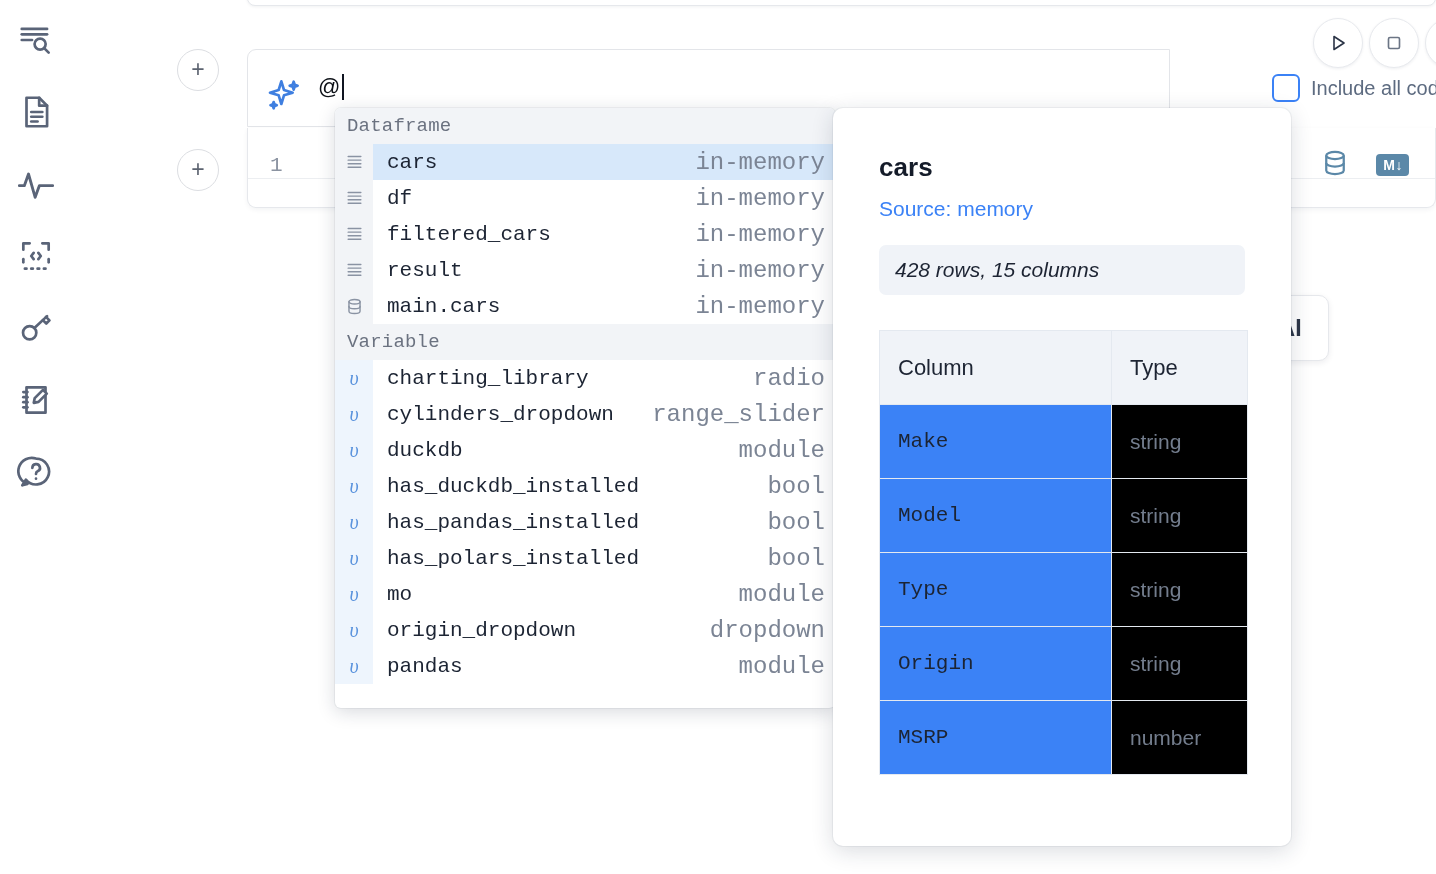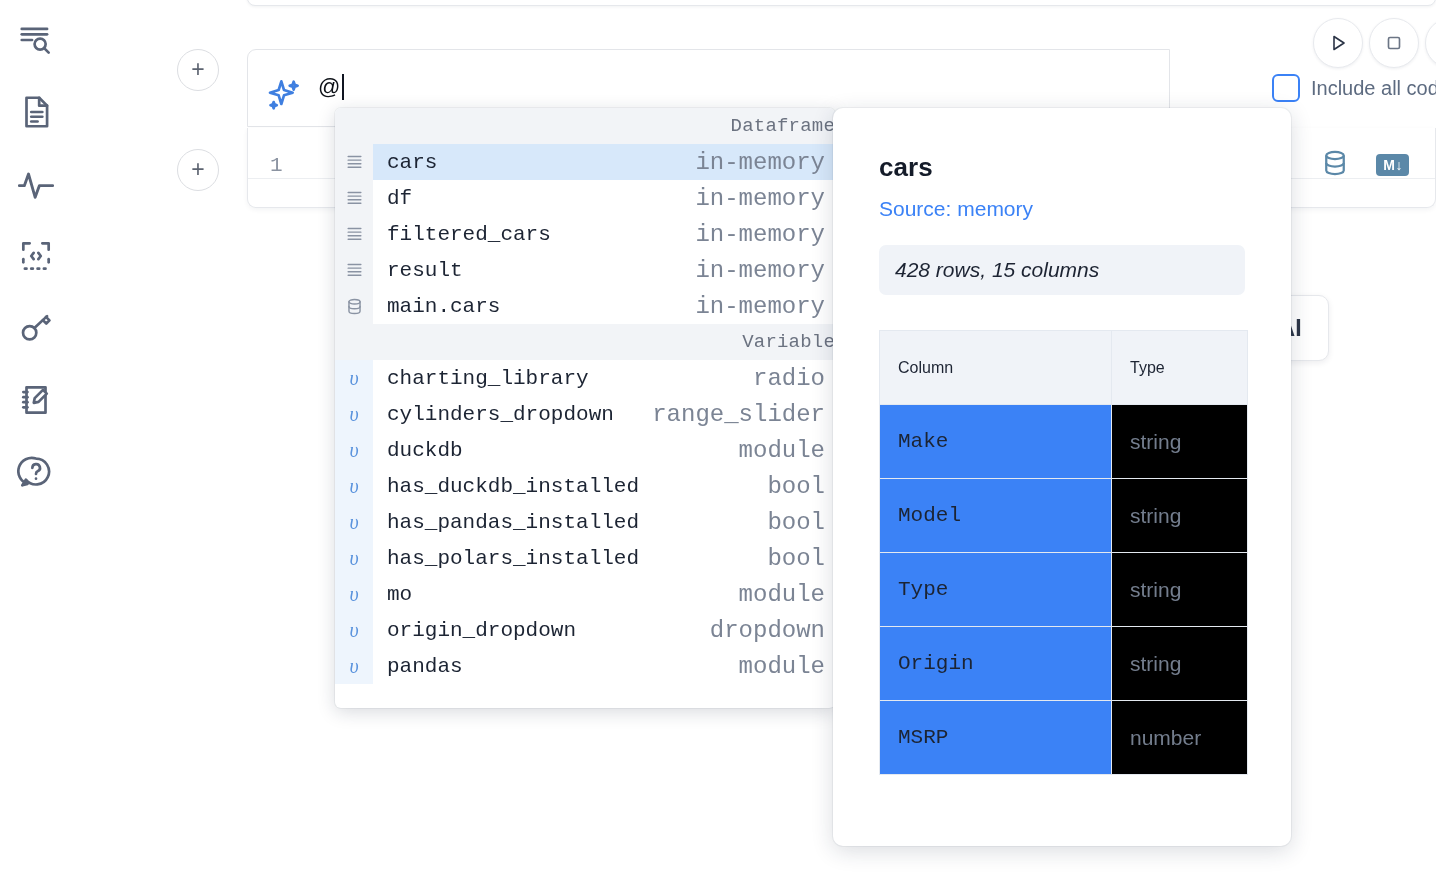--- a/index.html
+++ b/index.html
@@ -214,21 +214,20 @@
   }
   .ac-scroll { height: 100%; overflow: hidden; }
 
   .ac-group {
     background: #f2f4f7;
     font-family: "Liberation Mono", monospace;
     font-size: 19px;
     color: #6b7280;
     padding: 7px 0 7px 12px;
     letter-spacing: .2px;
-    text-align: right;
   }
   .ac-item {
     display: flex;
     align-items: center;
     height: 36px;
     background: #ffffff;
     cursor: pointer;
     position: relative;
   }
   .ac-item .ico {
@@ -311,21 +310,21 @@
   }
   .pv-table th, .pv-table td {
     border: 1px solid #e4e9f0;
     text-align: left;
     height: 74px;
     padding: 0 18px;
     vertical-align: middle;
   }
   .pv-table th {
     background: #f0f3f8;
-    font-size: 16px;
+    font-size: 22px;
     font-weight: 400;
     color: #1d2433;
   }
   .pv-table td.colname {
     font-family: "Liberation Mono", monospace;
     font-size: 21px;
     color: #1c2433;
     background: #3b82f6;
   }
   .pv-table td.coltype {

